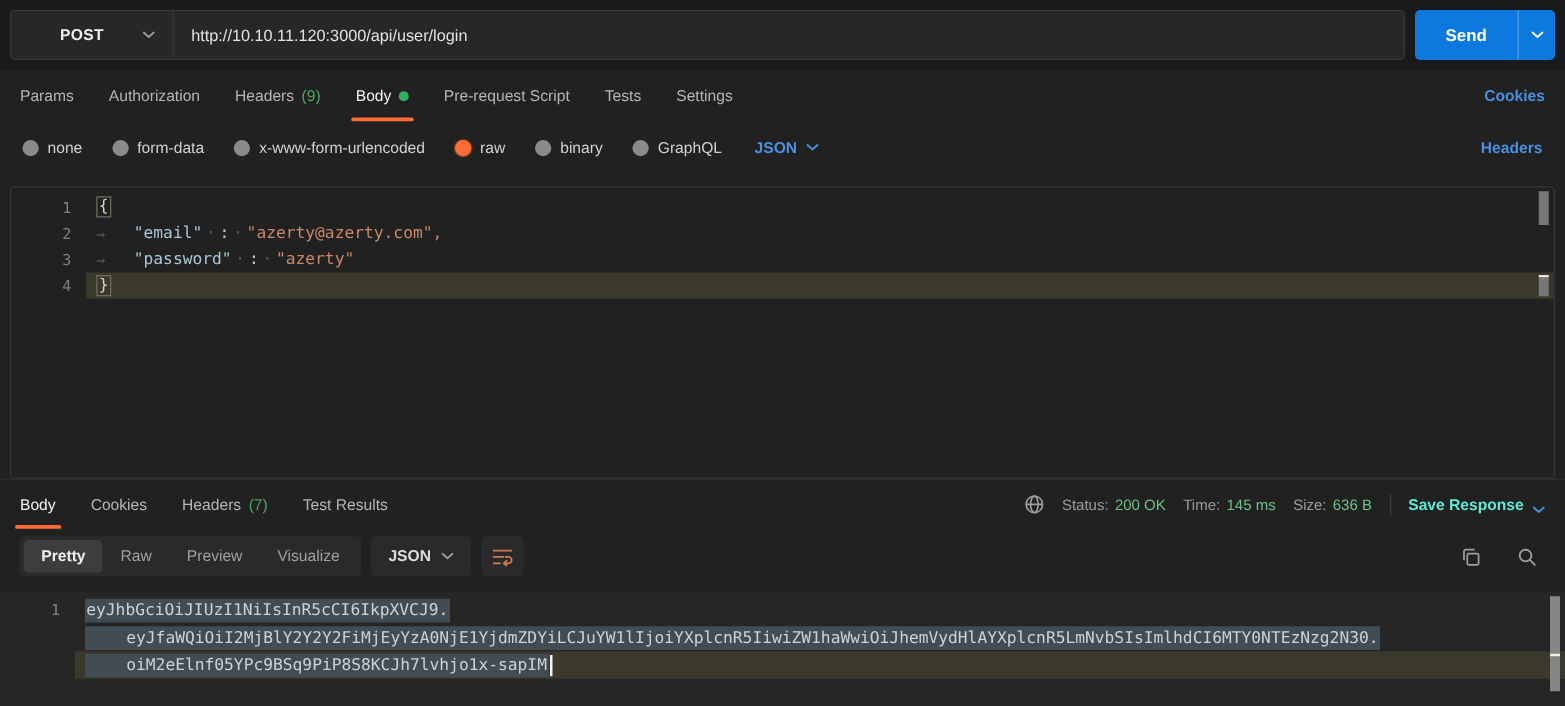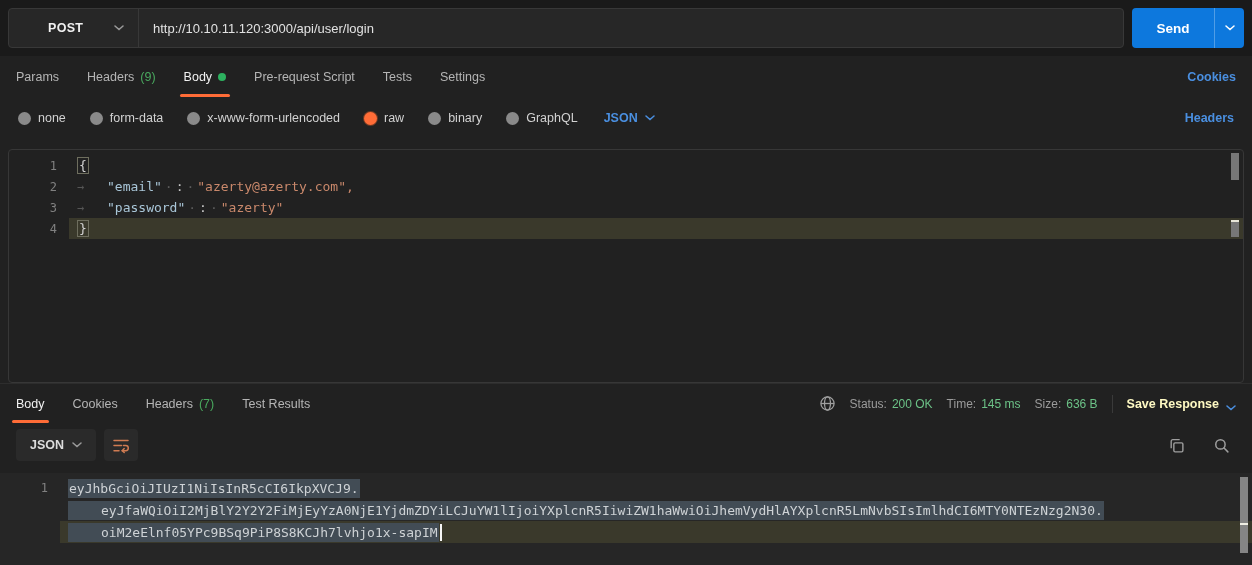--- a/index.html
+++ b/index.html
@@ -49,21 +49,21 @@
   .ws-dot { color:#5c5c5c; margin:0 3px; }
   .vscroll { position:absolute; right:3px; top:3px; bottom:3px; width:10px; }
   .vscroll .thumb { position:absolute; left:1px; width:8px; background:#777; }
   .vscroll .cmark { position:absolute; left:1px; width:8px; height:2px; background:#e8e6d8; }
   
   .resp-header { height:40px; flex:none; border-top:1px solid #2d2d2d; display:flex; align-items:stretch; padding:0 16px; }
   .resp-meta { margin-left:auto; display:flex; align-items:center; gap:14px; font-size:12px; color:#9b9b9b; }
   .meta-pair { display:flex; gap:5px; white-space:nowrap; }
   .green { color:#6cc287; }
   .meta-sep { width:1px; height:18px; background:#3a3a3a; }
-  .save-response { display:flex; align-items:flex-end; gap:7px; color:#fef9c3; font-size:12.5px; font-weight:bold; cursor:pointer; }
+  .save-response { display:flex; align-items:flex-end; gap:7px; color:#5eead4; font-size:12.5px; font-weight:bold; cursor:pointer; }
   .save-response .chev { color:#4a8fe0; }
   .resp-toolbar { height:44px; flex:none; display:flex; align-items:center; gap:8px; padding:0 16px; }
   .seg-group { display:flex; align-items:center; background:#2a2a2a; border-radius:4px; padding:3px; height:32px; }
   .seg { height:26px; display:flex; align-items:center; padding:0 14px; font-size:12.5px; color:#a0a0a0; border-radius:4px; cursor:pointer; }
   .seg.active { background:#3d3d3d; color:#efefef; font-weight:bold; }
   .json-box { height:32px; background:#2a2a2a; border-radius:4px; display:flex; align-items:center; gap:8px; padding:0 14px; color:#dcdcdc; font-size:12.5px; font-weight:bold; cursor:pointer; }
   .wrap-btn { width:34px; height:32px; background:#2a2a2a; border-radius:4px; display:flex; align-items:center; justify-content:center; cursor:pointer; }
   .toolbar-right { margin-left:auto; display:flex; align-items:center; gap:28px; padding-right:6px; }
   .icon-btn { display:flex; cursor:pointer; color:#9f9f9f; }
   
@@ -103,20 +103,23 @@
       </div>
     </div>
   </div>
 
   <div class="tabs-row">
     <div class="tabs">
       <div class="tab">
           <span>Params</span>
         </div>
       <div class="tab">
+          <span>Authorization</span>
+        </div>
+      <div class="tab">
         <span>Headers</span>
         <span class="count-green">(9)</span>
       </div>
       <div class="tab active">
         <span>Body</span>
         <span class="mod-dot"></span>
       </div>
       <div class="tab">
           <span>Pre-request Script</span>
         </div>
@@ -251,20 +254,26 @@
         <span class="chev">
           <svg width="10" height="6" viewBox="0 0 10 6">
               <path d="M1 1 L5 4.6 L9 1" fill="none" stroke="currentColor" stroke-width="1.5" stroke-linecap="round"></path>
             </svg>
         </span>
       </span>
     </div>
   </div>
 
   <div class="resp-toolbar">
+    <div class="seg-group">
+      <div class="seg active">Pretty</div>
+      <div class="seg">Raw</div>
+      <div class="seg">Preview</div>
+      <div class="seg">Visualize</div>
+    </div>
     <div class="json-box">
       <span>JSON</span>
       <span class="chev">
         <svg width="10" height="6" viewBox="0 0 10 6">
             <path d="M1 1 L5 4.6 L9 1" fill="none" stroke="currentColor" stroke-width="1.5" stroke-linecap="round"></path>
           </svg>
       </span>
     </div>
     <div class="wrap-btn">
       <span style="color:#cf7b52; display:flex;">

